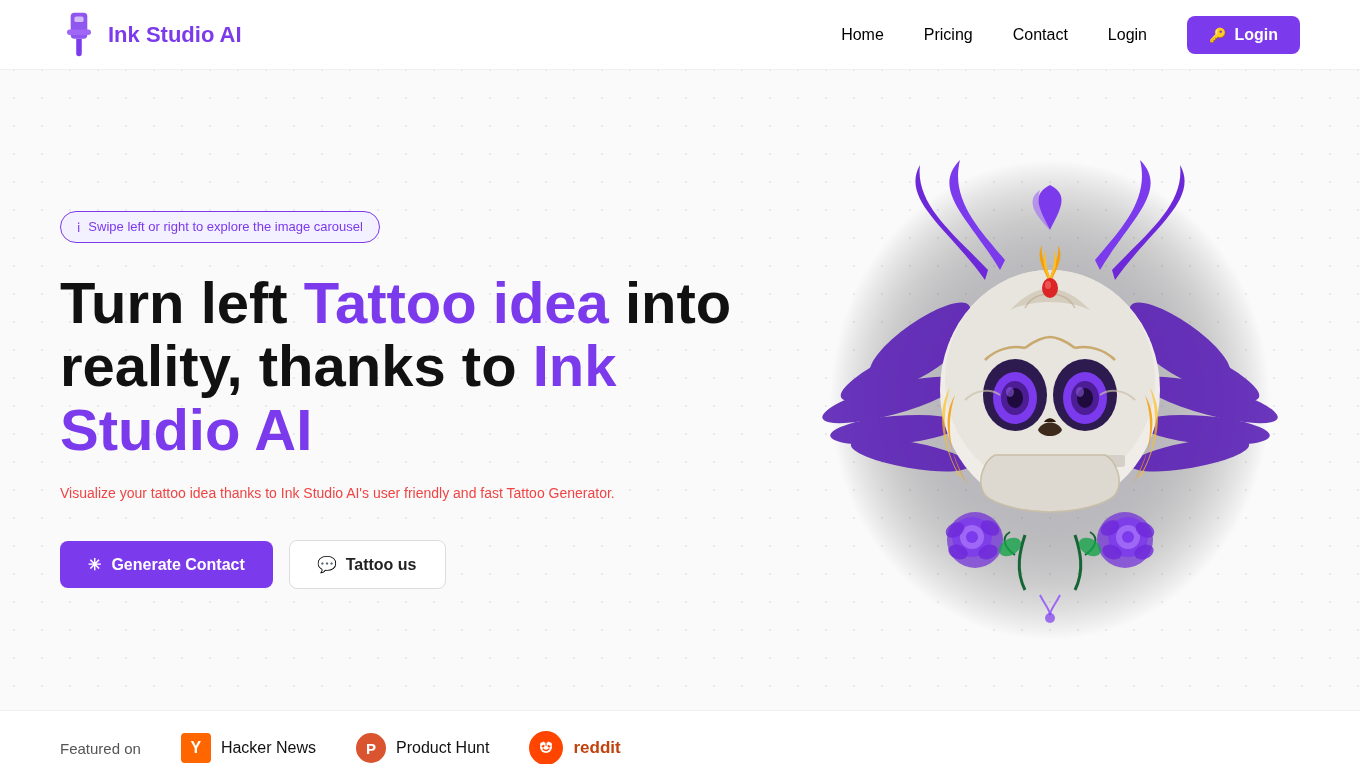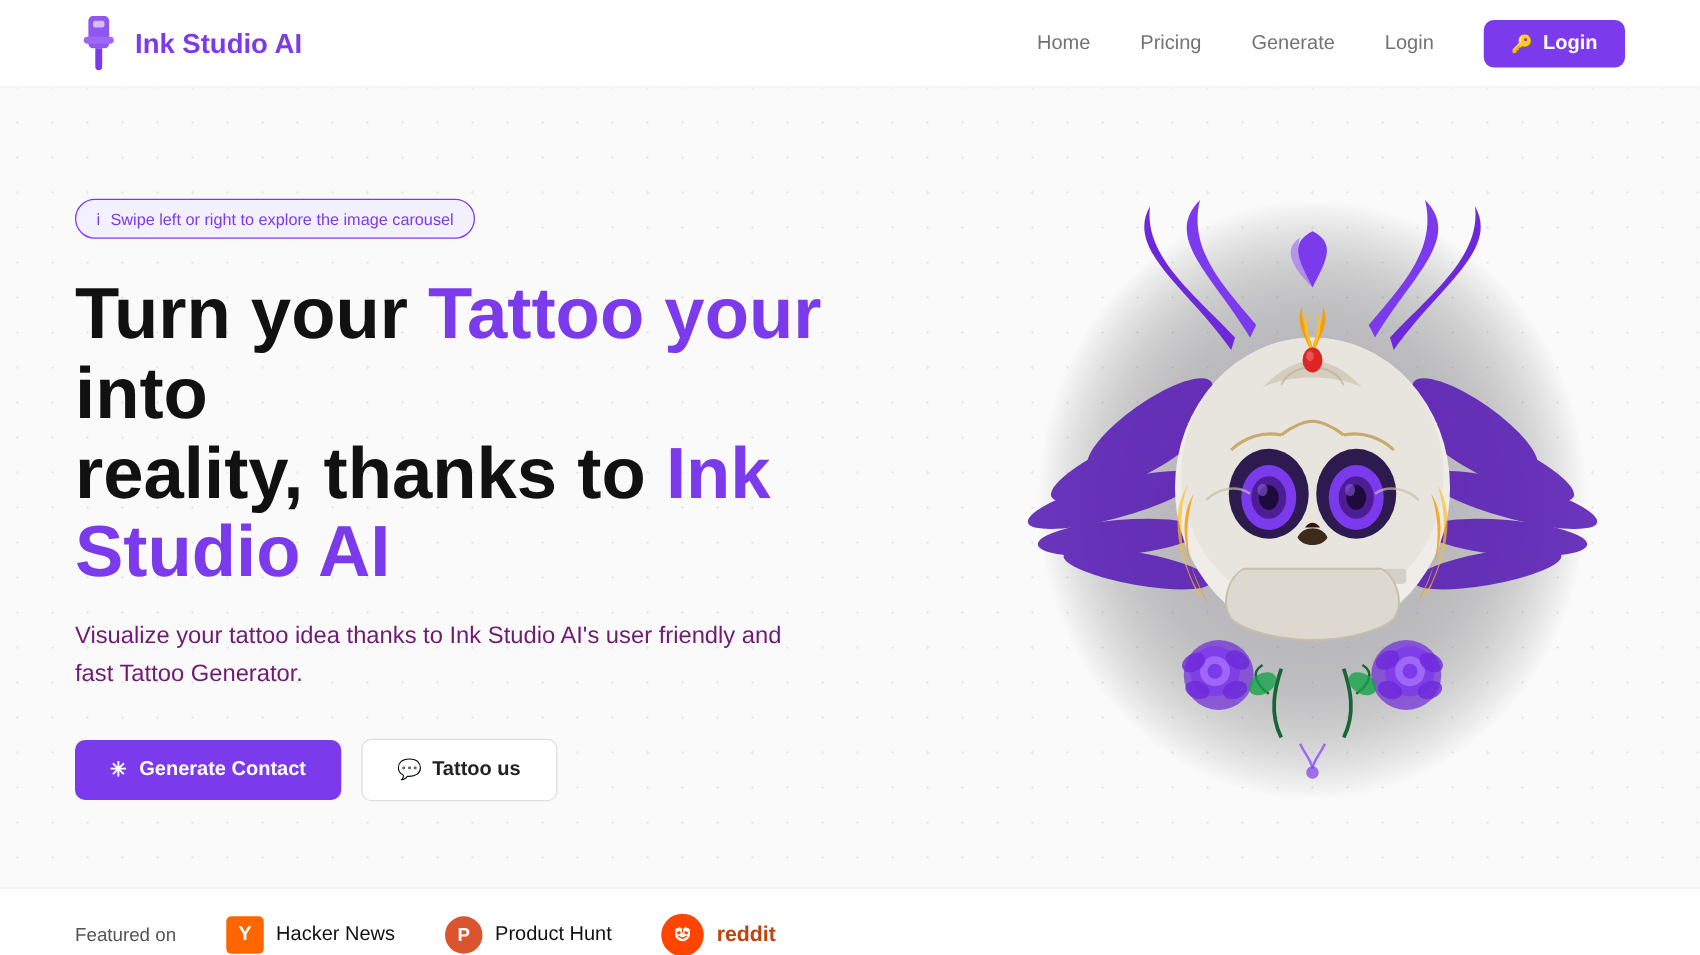--- a/index.html
+++ b/index.html
@@ -56,21 +56,21 @@
     }
 
     .nav-links {
       display: flex;
       align-items: center;
       gap: 40px;
     }
 
     .nav-link {
       font-size: 16px;
-      color: #737373;
+      color: #000000;
       text-decoration: none;
       font-weight: 500;
       cursor: pointer;
     }
 
     .login-btn {
       display: flex;
       align-items: center;
       gap: 8px;
       background: #7c3aed;
@@ -118,22 +118,22 @@
       line-height: 1.1;
       color: #111;
       margin-bottom: 20px;
     }
 
     .hero-heading .purple {
       color: #7c3aed;
     }
 
     .hero-subtext {
-      font-size: 19px;
-      color: #701a75;
+      font-size: 14px;
+      color: #ef4444;
       margin-bottom: 36px;
       max-width: 600px;
       line-height: 1.6;
     }
 
     .hero-buttons {
       display: flex;
       gap: 16px;
       align-items: center;
     }
@@ -277,38 +277,38 @@
       <path d="M16 30 L16 44 Q19 50 22 44 L22 30Z" fill="#7c3aed"></path>
       <rect x="6" y="20" width="26" height="6" rx="3" fill="#9f67f5"></rect>
       <circle cx="19" cy="46" r="3" fill="#7c3aed"></circle>
     </svg>
     <span class="logo-text">Ink Studio AI</span>
   </a>
 
   <div class="nav-links">
     <a class="nav-link" href="#">Home</a>
     <a class="nav-link" href="#">Pricing</a>
-    <a class="nav-link" href="#">Generate</a>
+    <a class="nav-link" href="#">Contact</a>
     <a class="nav-link" href="#">Login</a>
     <button class="login-btn">
       <span class="key-icon">🔑</span>
       <span>Login</span>
     </button>
   </div>
 </nav>
 
 <section class="hero">
   <div class="hero-left">
     <div class="carousel-hint">
       <span class="info-icon">ℹ</span>
       <span>Swipe left or right to explore the image carousel</span>
     </div>
 
     <h1 class="hero-heading">
-      <span>Turn your </span><span class="purple">Tattoo your</span><span> into<br>reality, thanks to </span><span class="purple">Ink Studio AI</span>
+      <span>Turn left </span><span class="purple">Tattoo idea</span><span> into<br>reality, thanks to </span><span class="purple">Ink Studio AI</span>
     </h1>
 
     <p class="hero-subtext">Visualize your tattoo idea thanks to Ink Studio AI's user friendly and fast Tattoo Generator.</p>
 
     <div class="hero-buttons">
       <button class="btn-generate">
         <span class="sparkle-icon">✳</span>
         <span>Generate Contact</span>
       </button>
       <button class="btn-contact">

